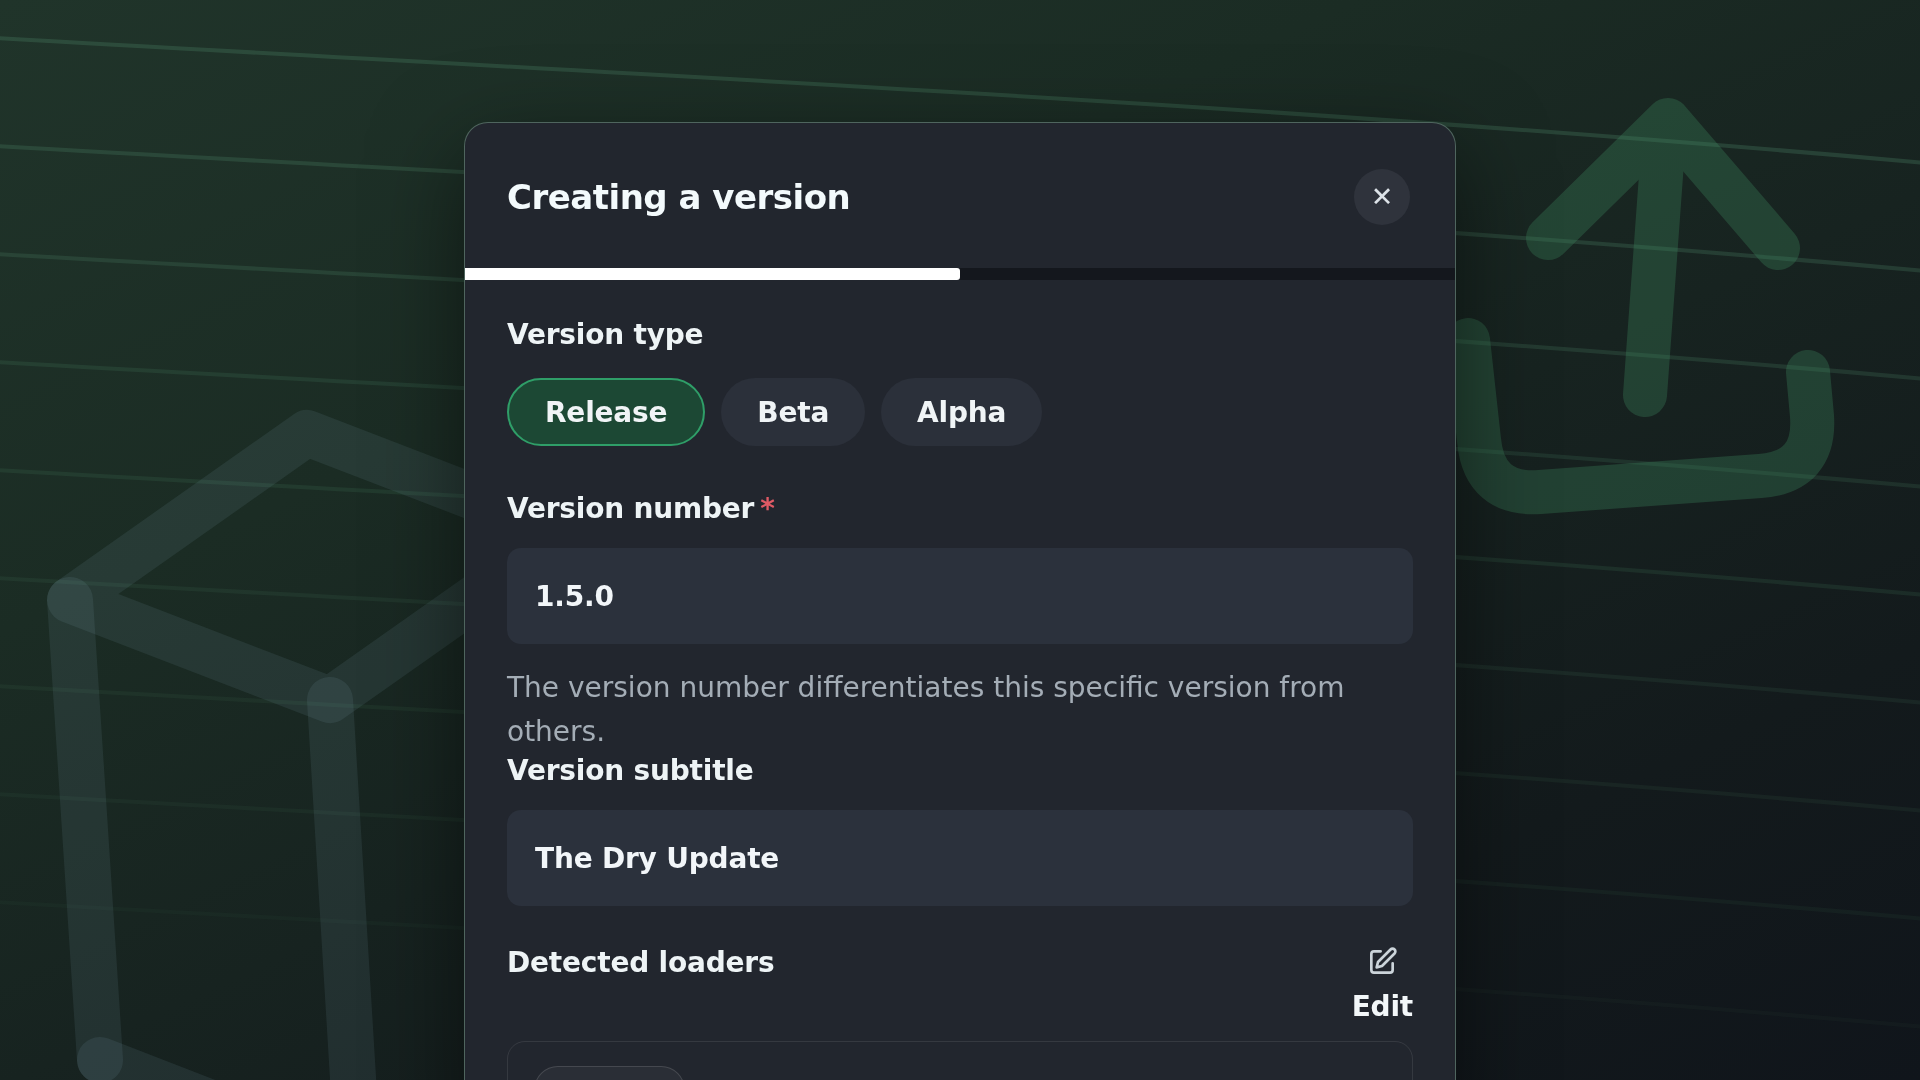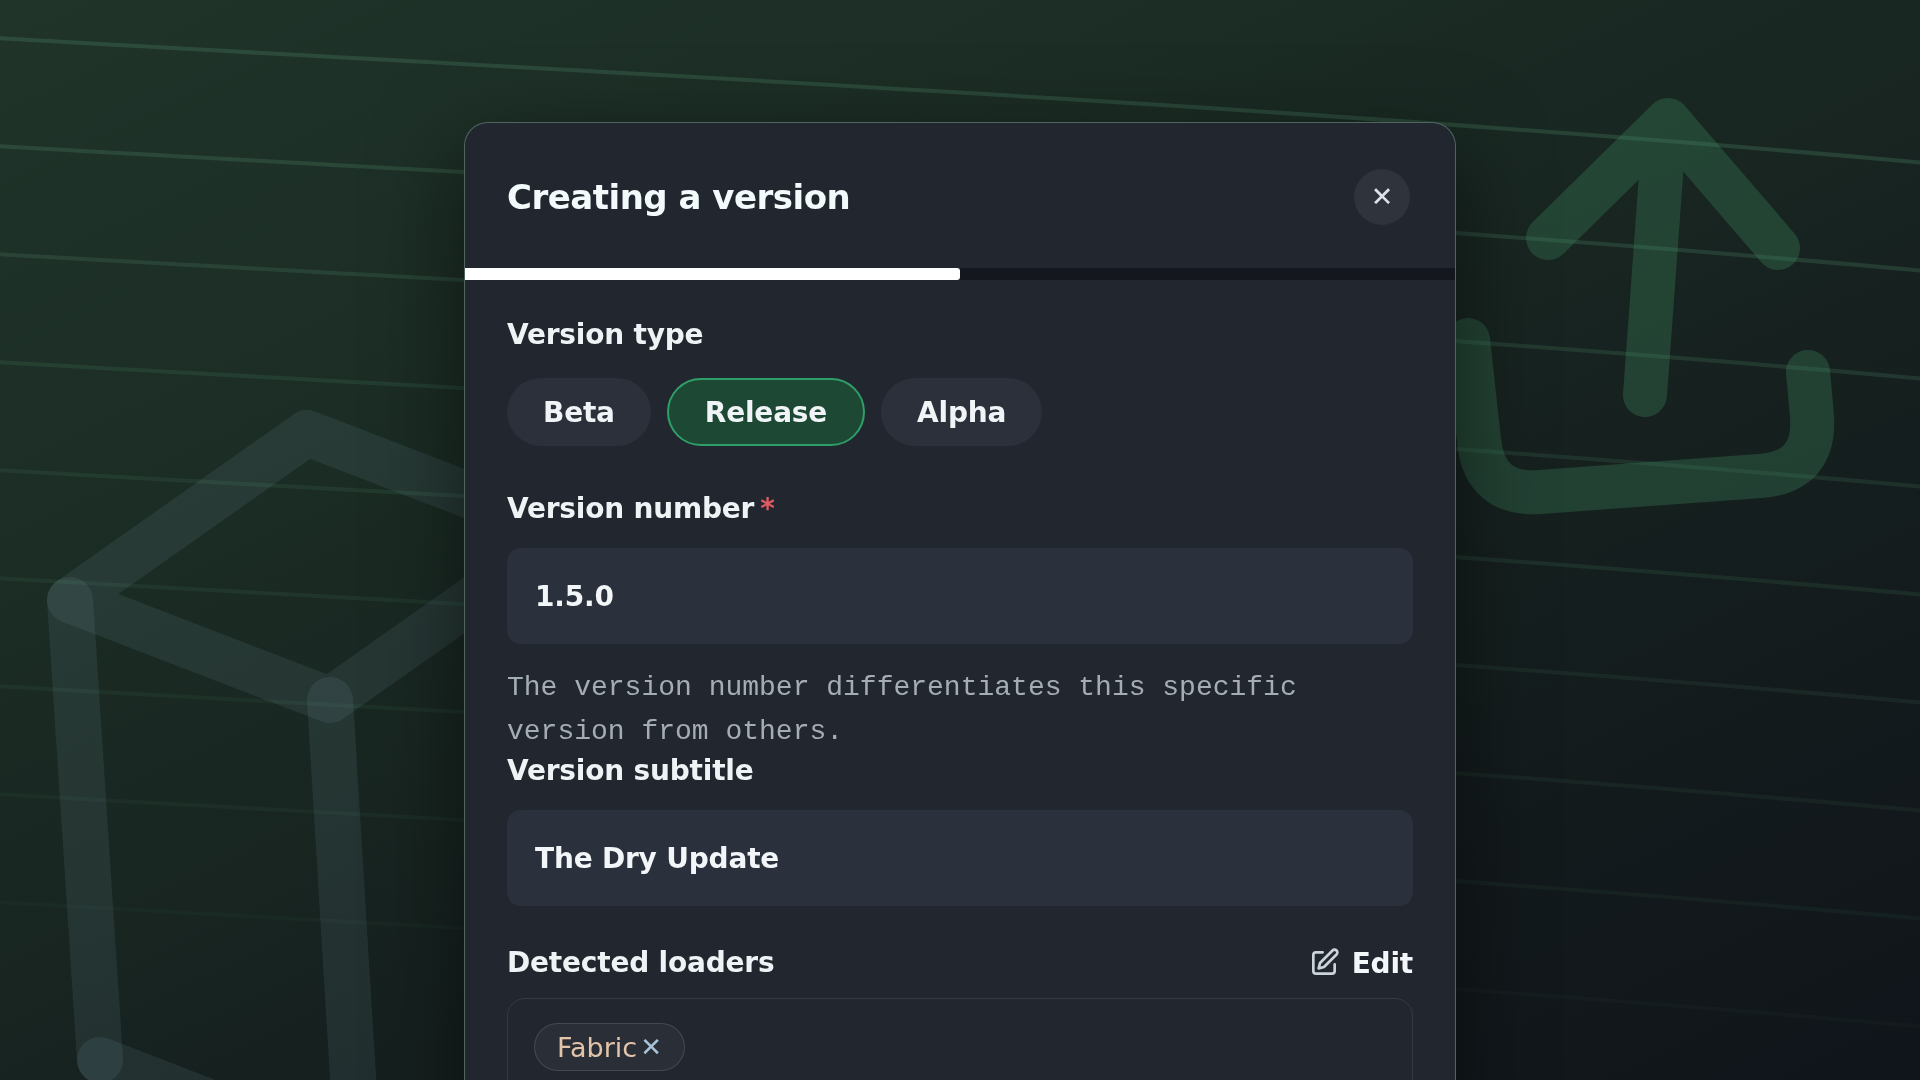--- a/index.html
+++ b/index.html
@@ -46,28 +46,29 @@
   }
   .pill-selected { background:#1c4834; border:2px solid #2f9e68; }
 
   .mt-lg { margin-top:46px; }
   .text-input {
     display:block; width:100%; height:96px; margin-top:22px;
     background:#2b313c; border:none; border-radius:14px;
     color:#f2f6f9; font-size:28px; font-weight:600; letter-spacing:-.2px;
     padding:0 28px; outline:none; font-family:inherit;
   }
-  .help { margin-top:22px; font-size:28px; line-height:44px; color:#a4adb6; font-weight:400; max-width:860px;font-family:Liberation Mono, monospace; }
+  .help { margin-top:22px; font-size:28px; line-height:44px; color:#a4adb6; font-weight:400; max-width:860px; }
 
   .mt-md { }
-  .loaders-row { margin-top:40px; display:flex; align-items:center; justify-content:space-between; }
+  .loaders-row { margin-top:40px; display:flex; align-items:flex-start; justify-content:space-between; }
   .edit-btn {
     display:flex; align-items:center; gap:12px; background:none; border:none;
     color:#f3f7f9; font-size:28px; font-weight:700; cursor:pointer; font-family:inherit;
     letter-spacing:-.2px;
+    flex-direction:column;
   }
   .edit-btn svg { width:32px; height:32px; stroke:#ccd4da; }
 
   .loaders-box {
     margin-top:18px; height:170px; border:1px solid rgba(255,255,255,.09);
     border-radius:18px; padding:24px 26px; display:flex; align-items:flex-start;
   }
   .chip {
     display:inline-flex; align-items:center; gap:3px; height:48px;
     padding:0 22px; border-radius:24px;
@@ -121,22 +122,22 @@
 
   <div class="progress">
     <div class="progress-fill" style="width: 50%;"></div>
   </div>
 
   <div class="modal-body">
 
     <div class="field-label">Version type</div>
 
     <div class="pill-row">
+      <button class="pill pill-selected">Release</button>
       <button class="pill">Beta</button>
-      <button class="pill pill-selected">Release</button>
       <button class="pill">Alpha</button>
     </div>
 
     <div class="field-label mt-lg">
       <span>Version number</span><span class="req">*</span>
     </div>
     <input class="text-input" type="text" value="1.5.0" style="">
     <p class="help">The version number differentiates this specific version from others.</p>
 
     <div class="field-label mt-md">Version subtitle</div>

